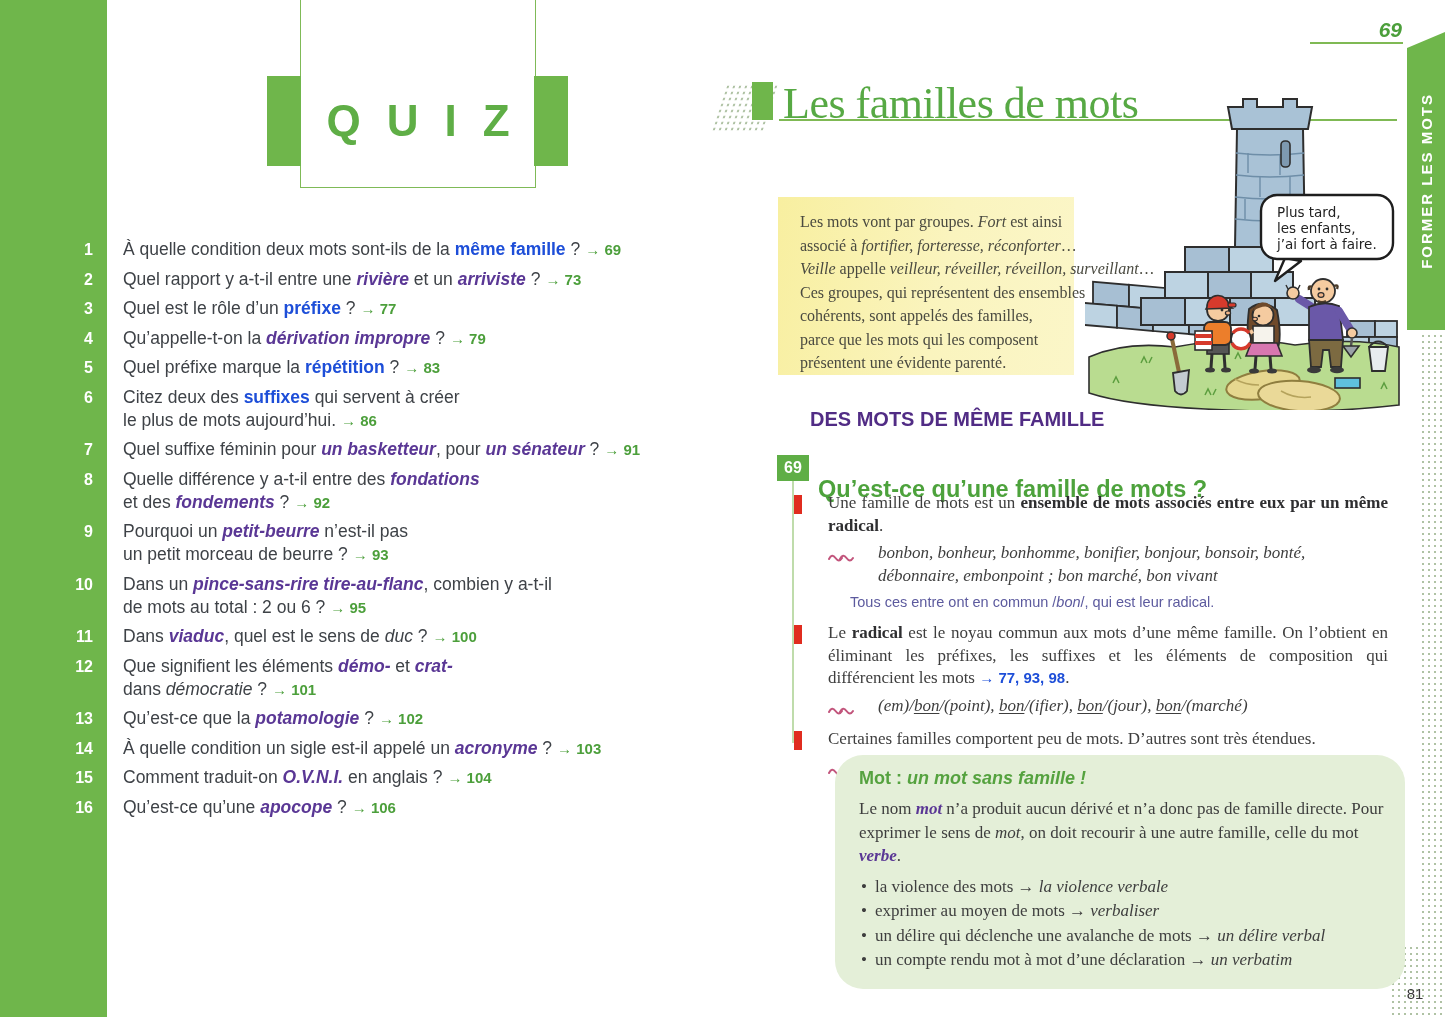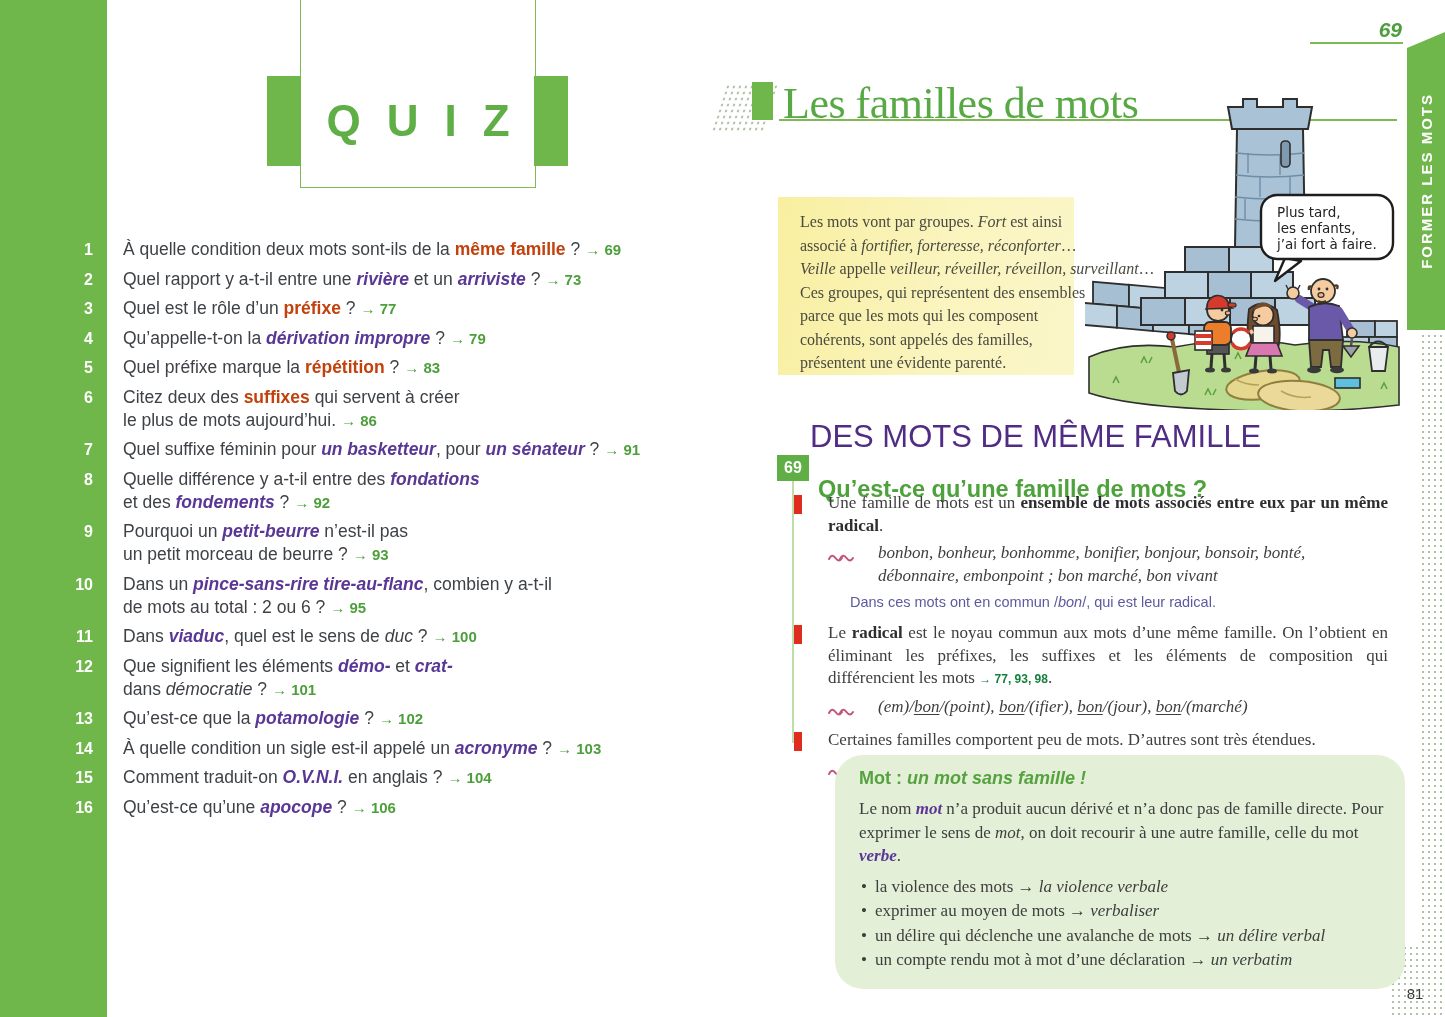--- a/index.html
+++ b/index.html
@@ -14,21 +14,21 @@
   .quiz-side{position:absolute;top:76px;width:34px;height:90px;background:#6FB64B;}
   .quiz-side.l{left:267px;} .quiz-side.r{left:534px;}
   .quiz-title{position:absolute;left:300px;top:96px;width:236px;text-align:center;
               font-size:44px;font-weight:bold;color:#5FAE46;letter-spacing:26px;text-indent:26px;}
 
   .quiz-list{position:absolute;left:0;top:238px;width:700px;}
   .quiz-row{display:flex;align-items:flex-start;margin-bottom:6.5px;}
   .qnum{width:107px;box-sizing:border-box;padding-right:14px;flex:0 0 107px;
         text-align:right;color:#ffffff;font-weight:bold;font-size:16px;line-height:23px;}
   .qlines{margin-left:16px;font-size:17.5px;line-height:23px;color:#3E4247;}
-  .skb{color:#c2410c;font-weight:bold;text-align:right;}
+  .skb{color:#1d4ed8;font-weight:bold;text-align:right;}
   .ski{color:#5A3795;font-weight:bold;font-style:italic;}
   .si{font-style:italic;}
   .qref{color:#4C9F3B;font-weight:bold;font-size:15px;margin-left:5px;white-space:nowrap;}
 
   
   .top-line{position:absolute;left:1310px;top:42px;width:93px;height:2px;background:#7FB954;}
   .page-num-top{position:absolute;left:1362px;top:18px;width:40px;text-align:right;
                 font-size:21px;font-weight:bold;font-style:italic;color:#4C9F3B;}
   .side-tab{position:absolute;left:1407px;top:32px;width:38px;height:298px;background:#6FB64B;
             clip-path:polygon(0 16px,100% 0,100% 100%,0 100%);
@@ -48,34 +48,34 @@
   .title-underline{position:absolute;left:779px;top:119px;width:618px;height:2px;background:#7FB954;}
 
   
   .intro-box{position:absolute;left:778px;top:197px;width:296px;height:178px;box-sizing:border-box;
              padding:13px 0 0 22px;
              background:linear-gradient(100deg,#F8EFA0 0%,#FAF4BE 55%,#FBF6C8 100%);}
   .intro-line{font-family:"Liberation Serif",serif;font-size:16px;line-height:23.5px;
               color:#4A4A40;white-space:nowrap;}
 
   
-  .section-heading{position:absolute;left:810px;top:408px;font-size:31px;font-weight:normal;color:#512C85;margin-top:11px;}
+  .section-heading{position:absolute;left:810px;top:408px;font-size:20px;font-weight:bold;color:#512C85;}
   .q-badge{position:absolute;left:777px;top:455px;width:32px;height:26px;background:#5FAE46;
            color:#ffffff;font-weight:bold;font-size:16px;text-align:center;line-height:26px;}
   .q-title{position:absolute;left:818px;top:476px;font-size:23.5px;font-weight:bold;color:#4DA23C;}
 
   
   .green-rule{position:absolute;left:792px;top:481px;width:1.5px;height:262px;background:#BFDCAB;}
   .content{position:absolute;left:828px;top:492px;width:560px;
            font-family:"Liberation Serif",serif;font-size:17px;line-height:22.5px;color:#3E3E3E;}
   .blk-para{position:relative;text-align:justify;margin:0 0 5px 0;}
   .blk-para::before{content:"";position:absolute;left:-34px;top:3px;width:8px;height:19px;background:#E02C1F;}
   .sb{font-weight:bold;color:#2E2E30;}
   .siu{font-style:italic;text-decoration:underline;text-underline-offset:2px;}
-  .sref{color:#15803d;font-weight:bold;font-family:"Liberation Sans",sans-serif;font-size:12px;}
+  .sref{color:#1d4ed8;font-weight:bold;font-family:"Liberation Sans",sans-serif;font-size:15px;}
   .blk-example{display:flex;gap:24px;margin:2px 0 6px 0;}
   .blk-example .wave{flex:0 0 26px;margin-top:5px;}
   .blk-note{font-family:"Liberation Sans",sans-serif;font-size:14.5px;color:#5C5A9E;
             padding-left:22px;margin:0 0 10px 0;line-height:19px;}
 
   
   .green-box{position:absolute;left:835px;top:755px;width:570px;box-sizing:border-box;
              padding:13px 20px 16px 24px;background:#E4EFD8;border-radius:28px;}
   .gb-title{font-size:18px;font-weight:bold;color:#55A23F;}
   .sgb{font-family:"Liberation Sans",sans-serif;}
@@ -217,39 +217,39 @@
   <div class="title-dots dots"></div>
   <div class="title-square"></div>
   <div class="chapter-title">Les familles de mots</div>
   <div class="title-underline"></div>
 
   <div class="intro-box" id="intro-box">
       <div class="intro-line"><span>Les mots vont par groupes. </span><span class="si">Fort</span><span> est ainsi</span></div>
       <div class="intro-line"><span>associé à </span><span class="si">fortifier, forteresse, réconforter</span><span>…</span></div>
       <div class="intro-line"><span class="si">Veille</span><span> appelle </span><span class="si">veilleur, réveiller, réveillon, surveillant</span><span>…</span></div>
       <div class="intro-line"><span>Ces groupes, qui représentent des ensembles</span></div>
+      <div class="intro-line"><span>cohérents, sont appelés des familles,</span></div>
       <div class="intro-line"><span>parce que les mots qui les composent</span></div>
-      <div class="intro-line"><span>cohérents, sont appelés des familles,</span></div>
       <div class="intro-line"><span>présentent une évidente parenté.</span></div>
     </div>
 
   <div class="section-heading">DES MOTS DE MÊME FAMILLE</div>
   <div class="q-badge">69</div>
   <div class="q-title">Qu’est-ce qu’une famille de mots ?</div>
 
   <div class="green-rule"></div>
   <div class="content" id="content-blocks">
       <div class="blk-para"><span>Une famille de mots est un </span><span class="sb">ensemble de mots associés entre eux par un même radical</span><span>.</span></div>
       <div class="blk-example">
         <span class="wave"><svg viewBox="0 0 26 12" width="26" height="12">
             <path d="M1,8 Q4,2 7.5,7 T14,7 M12,8 Q15,2 18.5,7 T25,7" fill="none" stroke="#C2557C" stroke-width="2" stroke-linecap="round"></path>
           </svg></span>
         <div><span class="si">bonbon, bonheur, bonhomme, bonifier, bonjour, bonsoir, bonté, débonnaire, embonpoint ; bon marché, bon vivant</span></div>
       </div>
-      <div class="blk-note"><span>Dans ces mots ont en commun /</span><span class="si">bon</span><span>/, qui est leur radical.</span></div>
+      <div class="blk-note"><span>Tous ces entre ont en commun /</span><span class="si">bon</span><span>/, qui est leur radical.</span></div>
       <div class="blk-para"><span>Le </span><span class="sb">radical</span><span> est le noyau commun aux mots d’une même famille. On l’obtient en éliminant les préfixes, les suffixes et les éléments de composition qui différencient les mots </span><span class="sref">→ 77, 93, 98</span><span>.</span></div>
       <div class="blk-example">
         <span class="wave"><svg viewBox="0 0 26 12" width="26" height="12">
             <path d="M1,8 Q4,2 7.5,7 T14,7 M12,8 Q15,2 18.5,7 T25,7" fill="none" stroke="#C2557C" stroke-width="2" stroke-linecap="round"></path>
           </svg></span>
         <div><span class="si">(em)/</span><span class="siu">bon</span><span class="si">/(point), </span><span class="siu">bon</span><span class="si">/(ifier), </span><span class="siu">bon</span><span class="si">/(jour), </span><span class="siu">bon</span><span class="si">/(marché)</span></div>
       </div>
       <div class="blk-para"><span>Certaines familles comportent peu de mots. D’autres sont très étendues.</span></div>
       <div class="blk-example">
         <span class="wave"><svg viewBox="0 0 26 12" width="26" height="12">

